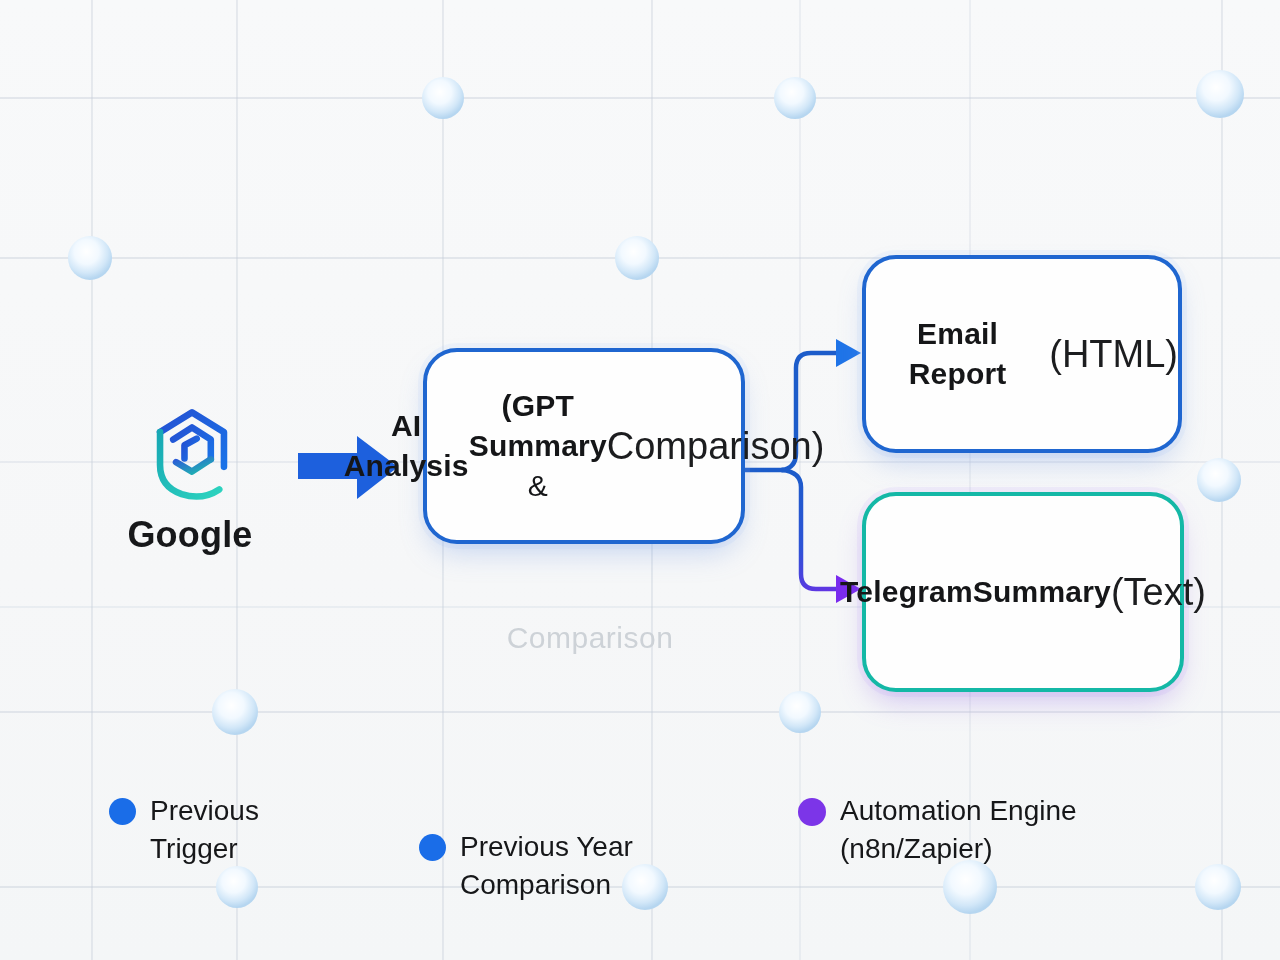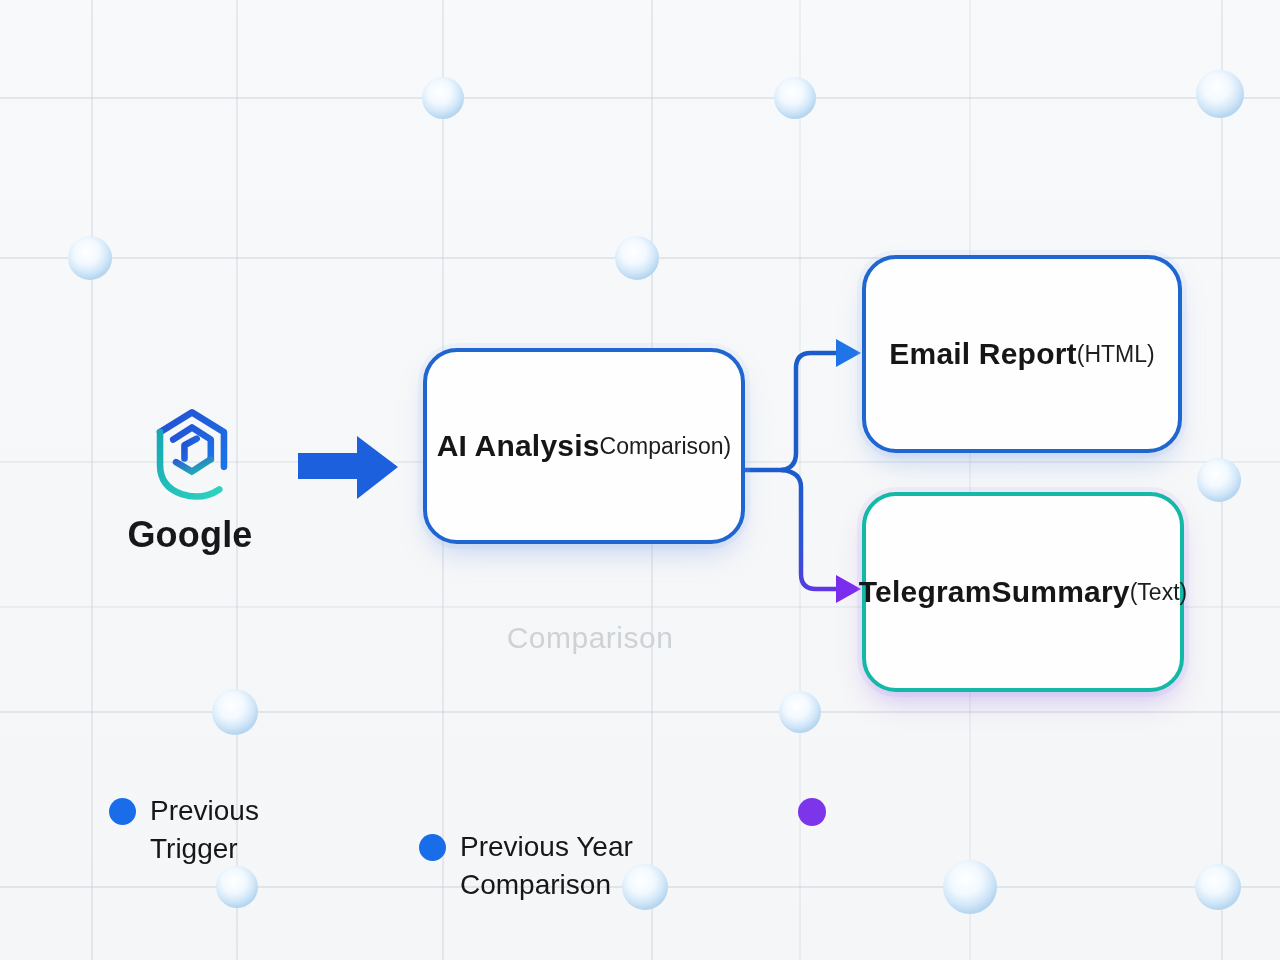--- a/index.html
+++ b/index.html
@@ -21,21 +21,21 @@
   .box-blue{
     border:4px solid #1f66d0;
     box-shadow:0 14px 28px -6px rgba(110,150,225,.35),0 0 0 5px rgba(160,200,255,.10);
   }
   .box-purple{
     border:4px solid #14b8a6;
     box-shadow:0 14px 28px -6px rgba(150,110,230,.38),0 0 0 5px rgba(190,160,255,.12);
   }
   .box-line{font-size:30px;line-height:40px;color:#151618;}
   .box-line b{font-weight:bold;letter-spacing:.2px;}
-  .box-line.plain{font-weight:normal;font-size:23px;color:#1c1d1f;}
+  .box-line.plain{font-weight:normal;font-size:38px;color:#1c1d1f;}
 
   
   .source-label{
     position:absolute;left:55px;top:515px;width:270px;z-index:3;
     text-align:center;line-height:39px;font-size:36px;
   }
   .source-label .t1{font-weight:bold;letter-spacing:.2px;}
   .source-label .t2{font-weight:normal;}
 
   
@@ -140,20 +140,24 @@
   <div class="source-label">
     <div class="t1">Google</div>
   </div>
 
   <svg class="abs" style="left:298px;top:432px;z-index:3;" width="102" height="72" viewBox="0 0 102 72">
     <polygon points="0,21 59,21 59,4 100,35 59,67 59,47 0,47" fill="#1d60dd"></polygon>
   </svg>
 
   <div class="node-box box-blue" style="left:423px;top:348px;width:314px;height:188px;">
     <div class="box-line"><b>AI Analysis</b></div>
+    <div class="box-line">
+      <b>(GPT Summary</b>
+      <span class="plain">&amp;</span>
+    </div>
     <div class="box-line plain">Comparison)</div>
   </div>
 
   <div class="node-box box-blue" style="left:862px;top:255px;width:312px;height:190px;">
     <div class="box-line"><b>Email Report</b></div>
     <div class="box-line plain">(HTML)</div>
   </div>
 
   <div class="node-box box-purple" style="left:862px;top:492px;width:314px;height:192px;">
     <div class="box-line"><b>Telegram</b></div>
@@ -180,15 +184,19 @@
     <div class="legend-text">
       <div>Previous Year</div>
       <div>Comparison</div>
     </div>
   </div>
 
   <div class="legend-item" style="left:798px;top:792px;">
     <svg class="legend-dot" width="28" height="28">
       <circle cx="14" cy="14" r="14" fill="#7c35e8"></circle>
     </svg>
+    <div class="legend-text">
+      <div>Automation Engine</div>
+      <div>(n8n/Zapier)</div>
+    </div>
   </div>
 
 </div>
 
 </body></html>

